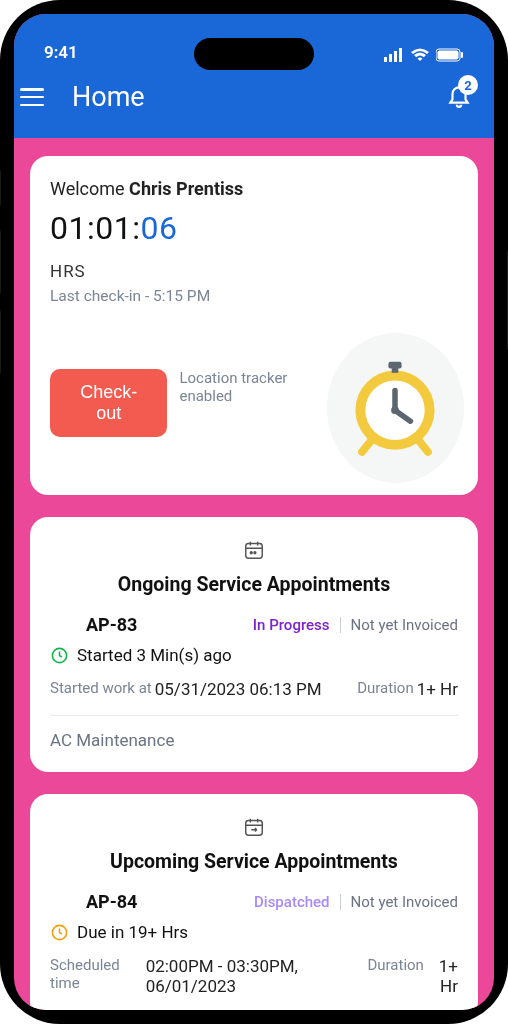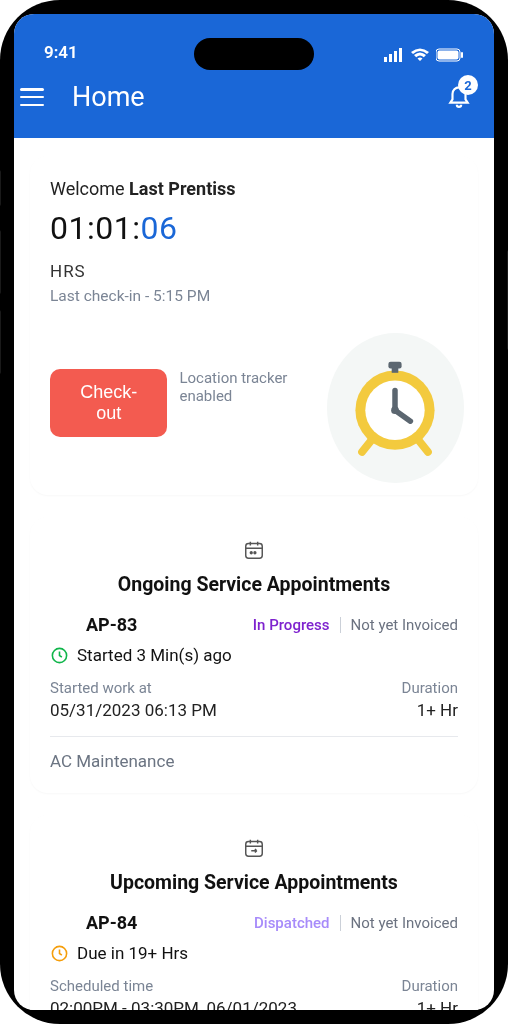--- a/index.html
+++ b/index.html
@@ -14,22 +14,22 @@
     width: 508px;
     height: 1024px;
     background: #000;
     border-radius: 60px;
     padding: 14px;
     position: relative;
   }
   .phone-screen {
     width: 100%;
     height: 100%;
-    background: #ffffff;
-    border-radius: 20px;
+    background: #ec4899;
+    border-radius: 32px;
     overflow: hidden;
     position: relative;
   }
   .notch {
     position: absolute;
     top: 24px;
     left: 50%;
     transform: translateX(-50%);
     width: 120px;
     height: 32px;
@@ -117,21 +117,21 @@
   .status-inprogress { color: #7e22ce; font-weight: 500;}
   .status-dispatched { color: #a78bfa; font-weight: 500;}
   .divider-v { width:1px; height:16px; background:#cbd0d8;}
   .not-invoiced { color: #6b7280; }
   .time-row { display: flex; align-items: center; gap: 8px; margin-bottom: 14px; font-size: 17px; color: #111;}
   .time-row.green svg { color: #10b54a; }
   .time-row.orange svg { color: #f59e0b; }
   .meta-row { display: flex; justify-content: space-between; margin-bottom: 2px;}
   .meta-label { font-size: 15px; color: #7b8595; }
   .meta-value { font-size: 17px; color: #222; }
-  .meta-col { display: flex; flex-direction: column; gap: 3px;}
+  .meta-col { display: flex; gap: 3px;}
   .meta-col.right { text-align: right; }
   .hr { height:1px; background:#e7e9ed; margin: 16px 0 14px; }
   .appt-type { font-size: 17px; color: #6b7482; }
   .side-btn {
     position: absolute;
     left: -3px;
     width: 4px;
     background: #1a1a1a;
     border-radius: 2px;
   }
@@ -181,21 +181,21 @@
             <path d="M10 21a2 2 0 004 0"></path>
           </svg>
         <div class="bell-badge">2</div>
       </div>
     </div>
 
     <div class="content">
 
       <div class="card">
         <div class="welcome-line">
-          <span>Welcome </span><span class="name">Last Prentiss</span>
+          <span>Welcome </span><span class="name">Chris Prentiss</span>
         </div>
         <div class="timer-row">
           <div class="timer"><span>01:01:</span><span class="sec">06</span></div>
           <div class="hrs-label">HRS</div>
         </div>
         <div class="checkin-line">Last check-in - 5:15 PM</div>
         <div class="welcome-bottom">
           <div class="checkout-col">
             <button class="checkout-btn">Check-out</button>
             <div class="tracker-line">Location tracker enabled</div>

